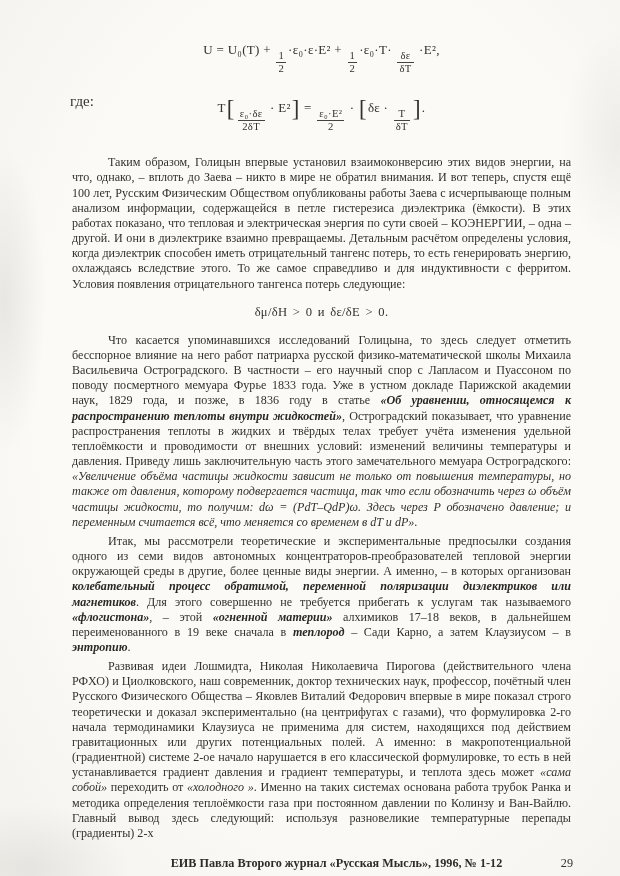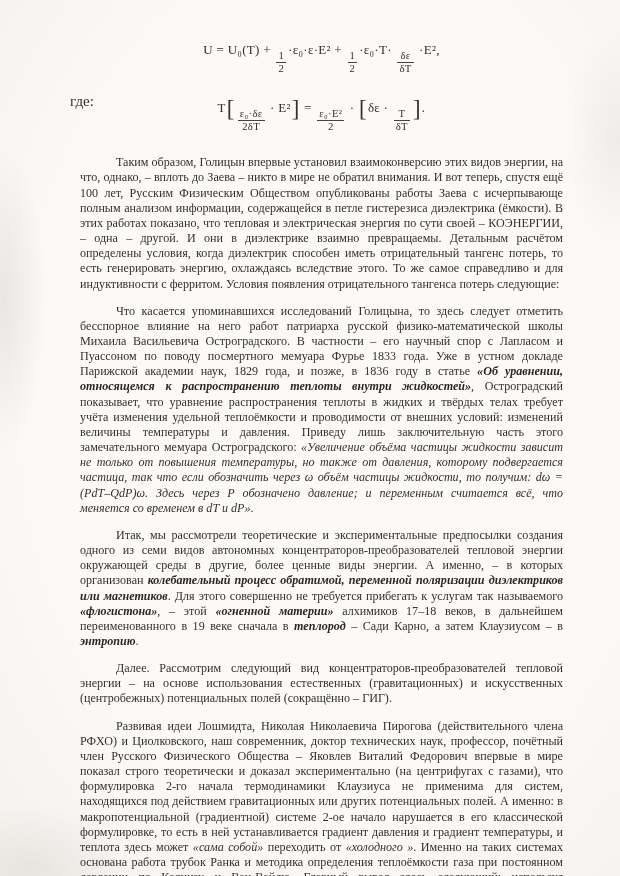--- a/index.html
+++ b/index.html
@@ -34,21 +34,21 @@
     font-size: .82em; line-height: 1.15; margin: 0 2px;
   }
   .frac .num { border-bottom: 1px solid #44423e; padding: 0 2px; }
   .frac .den { padding: 0 2px; }
   .brk { font-size: 1.75em; font-weight: 300; vertical-align: -0.18em; line-height: .9; margin: 0 1px; }
   .where-row { position: relative; margin-top: 16px; height: 44px; }
   .where-label { position: absolute; left: 2px; top: 2px; font-size: 15px; }
   .where-row .formula { position: absolute; left: 0; right: 0; top: 8px; }
   
   .body-text { margin-top: 20px; font-size: 12.1px; line-height: 15.15px; }
-  .para { margin: 12px; text-indent: 36px; text-align: justify; hyphens: none; }
+  .para { margin: 4px; text-indent: 36px; text-align: justify; hyphens: none; }
   .para.center {
     text-align: center; text-indent: 0;
     margin: 13px 0; letter-spacing: .3px; word-spacing: 2px;
     font-size: 12.6px;
   }
   .b { font-weight: bold; color: #2a2825; }
   .i { font-style: italic; }
   
   .footer {
     position: relative; margin-top: 15px;
@@ -82,23 +82,23 @@
           <span class="num">ε₀·E²</span>
           <span class="den">2</span>
         </span><span> · </span><span class="brk">[</span><span>δε · </span><span class="frac">
           <span class="num">T</span>
           <span class="den">δT</span>
         </span><span class="brk">]</span><span>.</span></div>
   </div>
 
   <div class="body-text">
       <p class="para"><span>Таким образом, Голицын впервые установил взаимоконверсию этих видов энергии, на что, однако, – вплоть до Заева – никто в мире не обратил внимания. И вот теперь, спустя ещё 100 лет, Русским Физическим Обществом опубликованы работы Заева с исчерпывающе полным анализом информации, содержащейся в петле гистерезиса диэлектрика (ёмкости). В этих работах показано, что тепловая и электрическая энергия по сути своей – КОЭНЕРГИИ, – одна – другой. И они в диэлектрике взаимно превращаемы. Детальным расчётом определены условия, когда диэлектрик способен иметь отрицательный тангенс потерь, то есть генерировать энергию, охлаждаясь вследствие этого. То же самое справедливо и для индуктивности с ферритом. Условия появления отрицательного тангенса потерь следующие:</span></p>
+      <p class="para center"><span>δμ/δH &gt; 0 и δε/δE &gt; 0.</span></p>
       <p class="para"><span>Что касается упоминавшихся исследований Голицына, то здесь следует отметить бесспорное влияние на него работ патриарха русской физико-математической школы Михаила Васильевича Остроградского. В частности – его научный спор с Лапласом и Пуассоном по поводу посмертного мемуара Фурье 1833 года. Уже в устном докладе Парижской академии наук, 1829 года, и позже, в 1836 году в статье </span><span class="b i">«Об уравнении, относящемся к распространению теплоты внутри жидкостей»</span><span>, Остроградский показывает, что уравнение распространения теплоты в жидких и твёрдых телах требует учёта изменения удельной теплоёмкости и проводимости от внешних условий: изменений величины температуры и давления. Приведу лишь заключительную часть этого замечательного мемуара Остроградского: </span><span class="i">«Увеличение объёма частицы жидкости зависит не только от повышения температуры, но также от давления, которому подвергается частица, так что если обозначить через ω объём частицы жидкости, то получим: dω = (PdT–QdP)ω. Здесь через Р обозначено давление; и переменным считается всё, что меняется со временем в dT и dP»</span><span>.</span></p>
       <p class="para"><span>Итак, мы рассмотрели теоретические и экспериментальные предпосылки создания одного из семи видов автономных концентраторов-преобразователей тепловой энергии окружающей среды в другие, более ценные виды энергии. А именно, – в которых организован </span><span class="b i">колебательный процесс обратимой, переменной поляризации диэлектриков или магнетиков</span><span>. Для этого совершенно не требуется прибегать к услугам так называемого </span><span class="b i">«флогистона»</span><span>, – этой </span><span class="b i">«огненной материи»</span><span> алхимиков 17–18 веков, в дальнейшем переименованного в 19 веке сначала в </span><span class="b i">теплород</span><span> – Сади Карно, а затем Клаузиусом – в </span><span class="b i">энтропию</span><span>.</span></p>
-      <p class="para"><span>Далее. Рассмотрим следующий вид концентраторов-преобразователей тепловой энергии – на основе использования естественных (гравитационных) и искусственных (центробежных) потенциальных полей (сокращённо – ГИГ).</span></p>
       <p class="para"><span>Развивая идеи Лошмидта, Николая Николаевича Пирогова (действительного члена РФХО) и Циолковского, наш современник, доктор технических наук, профессор, почётный член Русского Физического Общества – Яковлев Виталий Федорович впервые в мире показал строго теоретически и доказал экспериментально (на центрифугах с газами), что формулировка 2-го начала термодинамики Клаузиуса не применима для систем, находящихся под действием гравитационных или других потенциальных полей. А именно: в макропотенциальной (градиентной) системе 2-ое начало нарушается в его классической формулировке, то есть в ней устанавливается градиент давления и градиент температуры, и теплота здесь может </span><span class="i">«сама собой»</span><span> переходить от </span><span class="i">«холодного »</span><span>. Именно на таких системах основана работа трубок Ранка и методика определения теплоёмкости газа при постоянном давлении по Колинзу и Ван-Вайлю. Главный вывод здесь следующий: используя разновеликие температурные перепады (градиенты) 2-х</span></p>
     </div>
 
   <div class="footer">
     <span class="journal">ЕИВ Павла Второго журнал «Русская Мысль», 1996, № 1-12</span>
     <span class="pageno">29</span>
   </div>
 
 </div>
 

